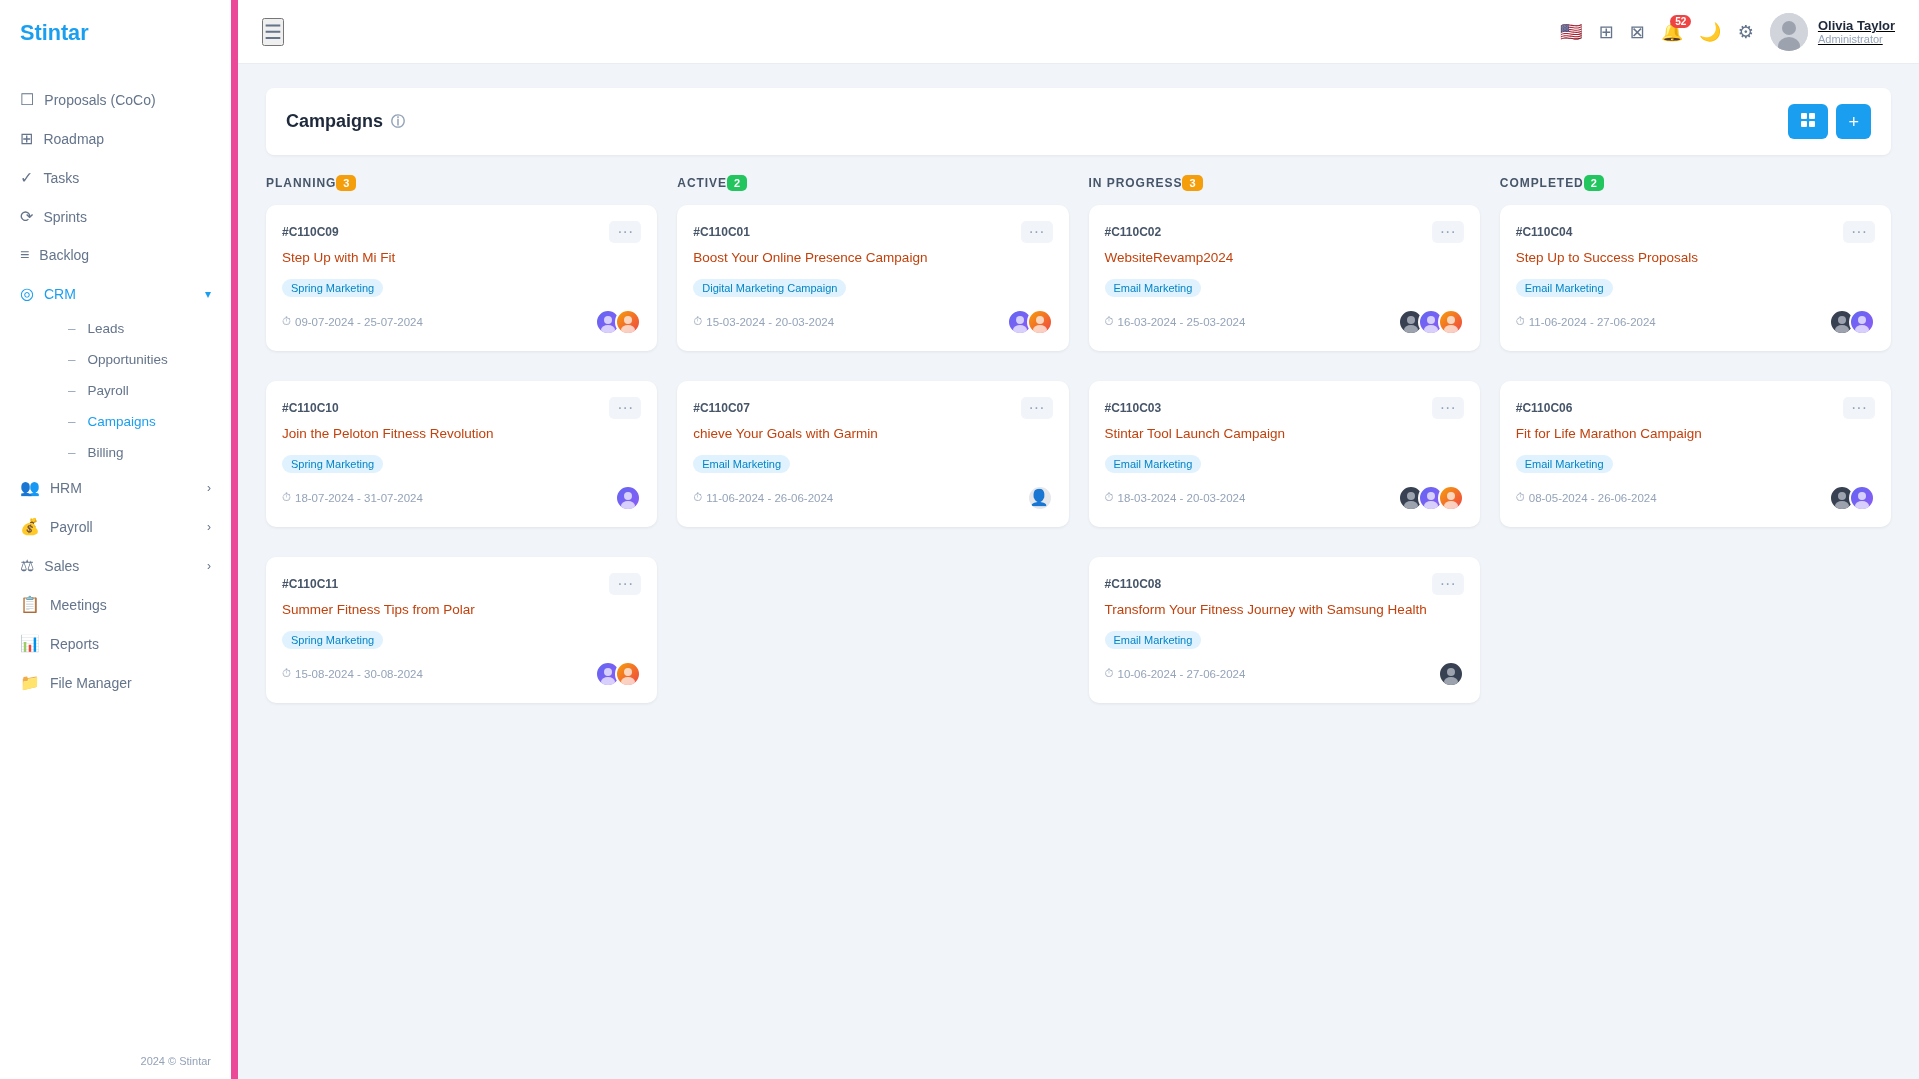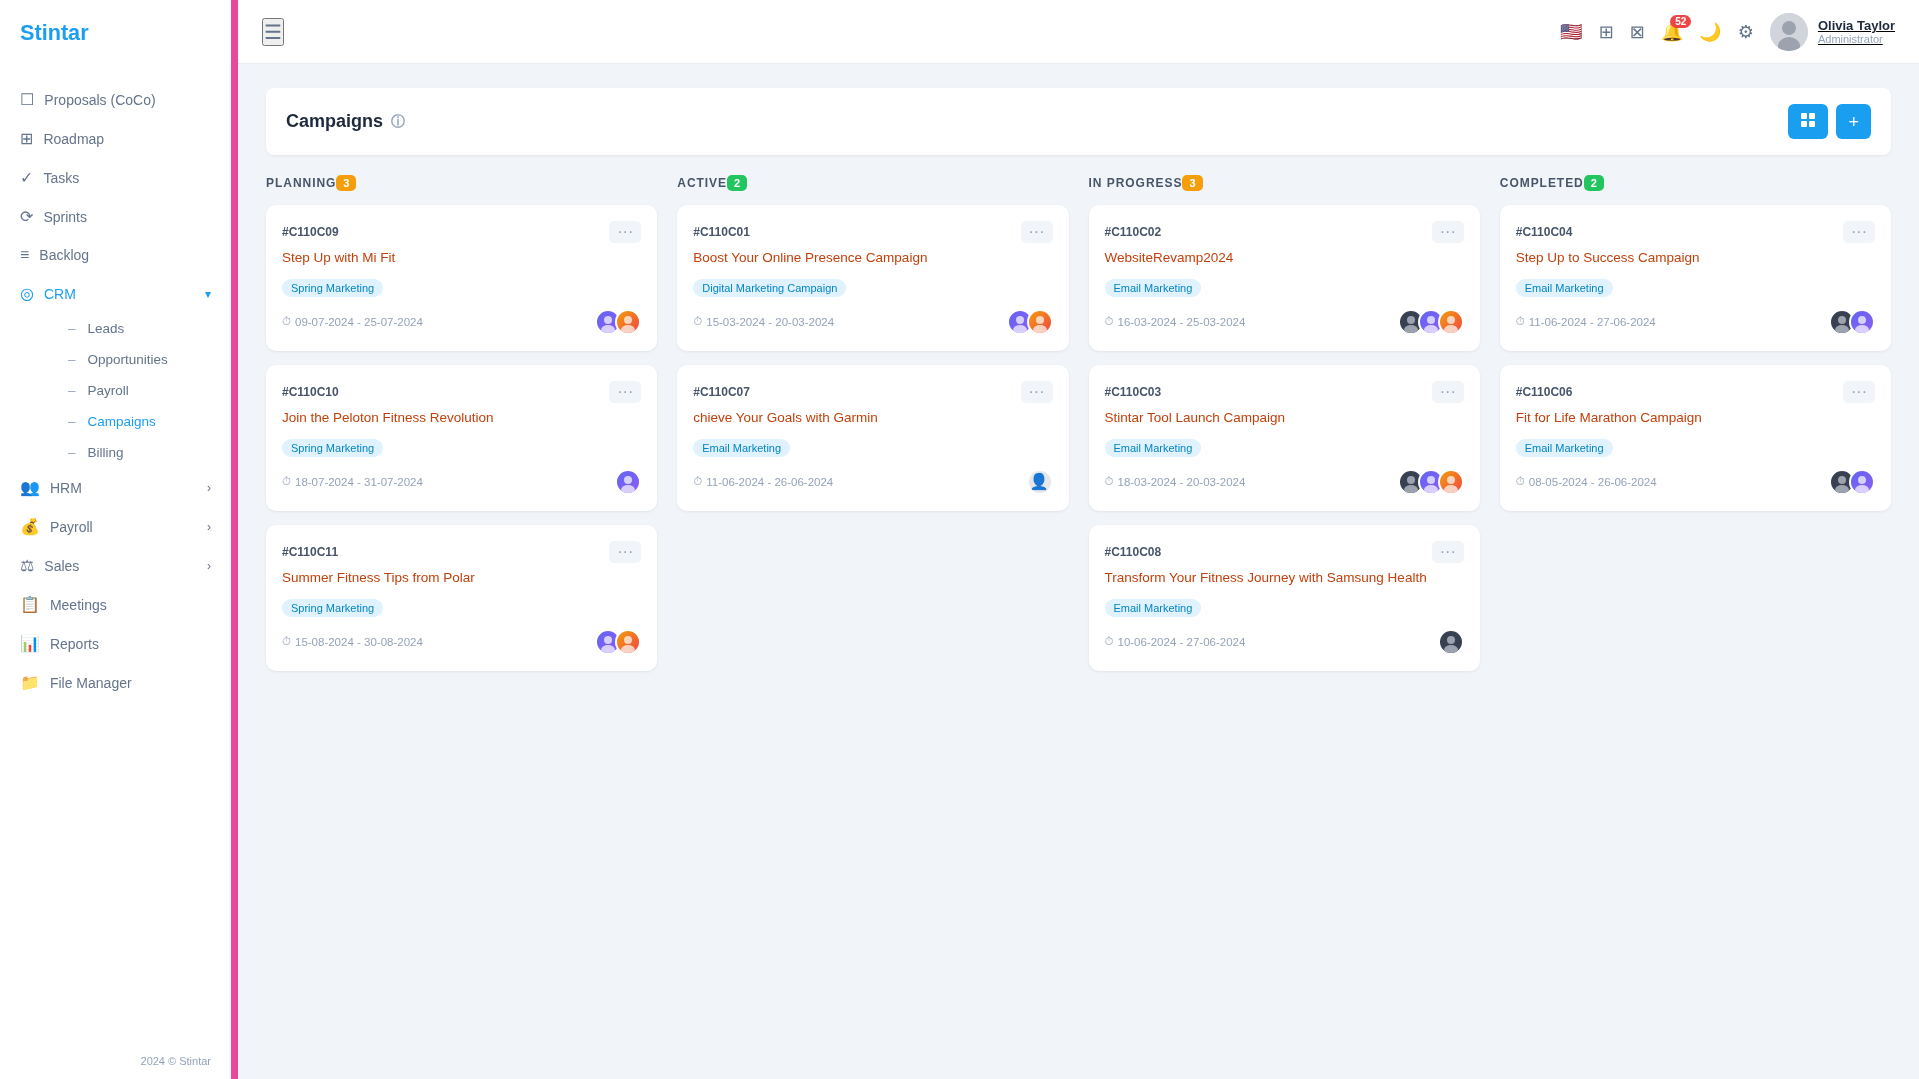--- a/index.html
+++ b/index.html
@@ -48,21 +48,21 @@
     .kanban-board { display: grid; grid-template-columns: repeat(4, 1fr); gap: 20px; }
     .kanban-column { background: transparent; }
     .column-header { display: flex; align-items: center; margin-bottom: 14px; }
     .column-title { font-size: 12px; font-weight: 700; letter-spacing: 0.08em; color: #475569; text-transform: uppercase; }
     .column-badge { border-radius: 5px; font-size: 11px; font-weight: 700; padding: 2px 7px; color: #fff; }
     .badge-orange { background: #f59e0b; }
     .badge-green { background: #22c55e; }
     .badge-yellow { background: #f59e0b; }
 
     
-    .card { background: #fff; border-radius: 10px; padding: 16px; margin-bottom: 14px; box-shadow: 0 1px 3px rgba(0,0,0,0.07); }
+    .card { background: #fff; border-radius: 10px; padding: 16px; margin-bottom: 30px; box-shadow: 0 1px 3px rgba(0,0,0,0.07); }
     .card-id { font-size: 12px; font-weight: 600; color: #475569; margin-bottom: 6px; display: flex; align-items: center; justify-content: space-between; }
     .card-more { color: #94a3b8; cursor: pointer; font-size: 16px; background: #f1f5f9; border: none; border-radius: 5px; padding: 2px 8px; }
     .card-title { font-size: 13.5px; font-weight: 400; color: #c2410c; margin-bottom: 10px; line-height: 1.4; }
     .card-tag { display: inline-block; background: #e0f2fe; color: #0284c7; font-size: 11px; font-weight: 500; padding: 3px 9px; border-radius: 12px; margin-bottom: 12px; }
     .card-footer { display: flex; align-items: center; justify-content: space-between; }
     .card-date { font-size: 11.5px; color: #94a3b8; display: flex; align-items: center; gap: 4px; }
     .avatars { display: flex; }
     .avatar { width: 26px; height: 26px; border-radius: 50%; background: #cbd5e1; border: 2px solid #fff; margin-left: -6px; overflow: hidden; display: flex; align-items: center; justify-content: center; font-size: 10px; color: #64748b; }
     .avatar:first-child { margin-left: 0; }
 
@@ -464,21 +464,21 @@
         <div class="kanban-column">
           <div class="column-header">
     <span class="column-title">COMPLETED</span>
     <span class="column-badge badge-green">2</span>
   </div>
           <div class="card">
       <div class="card-id">
         <span>#C110C04</span>
         <button class="card-more">···</button>
       </div>
-      <div class="card-title">Step Up to Success Campaign</div>
+      <div class="card-title">Step Up to Success Proposals</div>
       <div>
         <span class="card-tag">Email Marketing</span>
       </div>
       <div class="card-footer">
         <div class="card-date">
           <span>⏱</span>
           <span>11-06-2024 - 27-06-2024</span>
         </div>
         <div class="avatars">
                 <div class="avatar av-dark">

